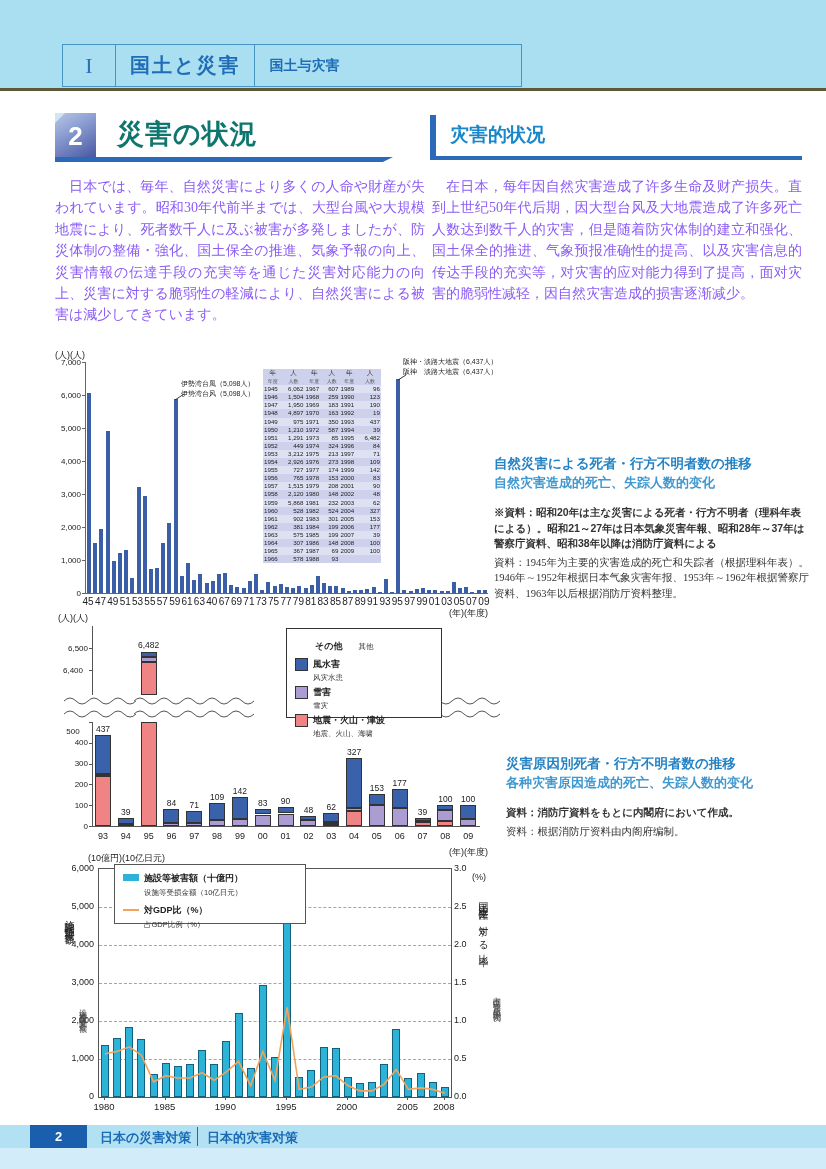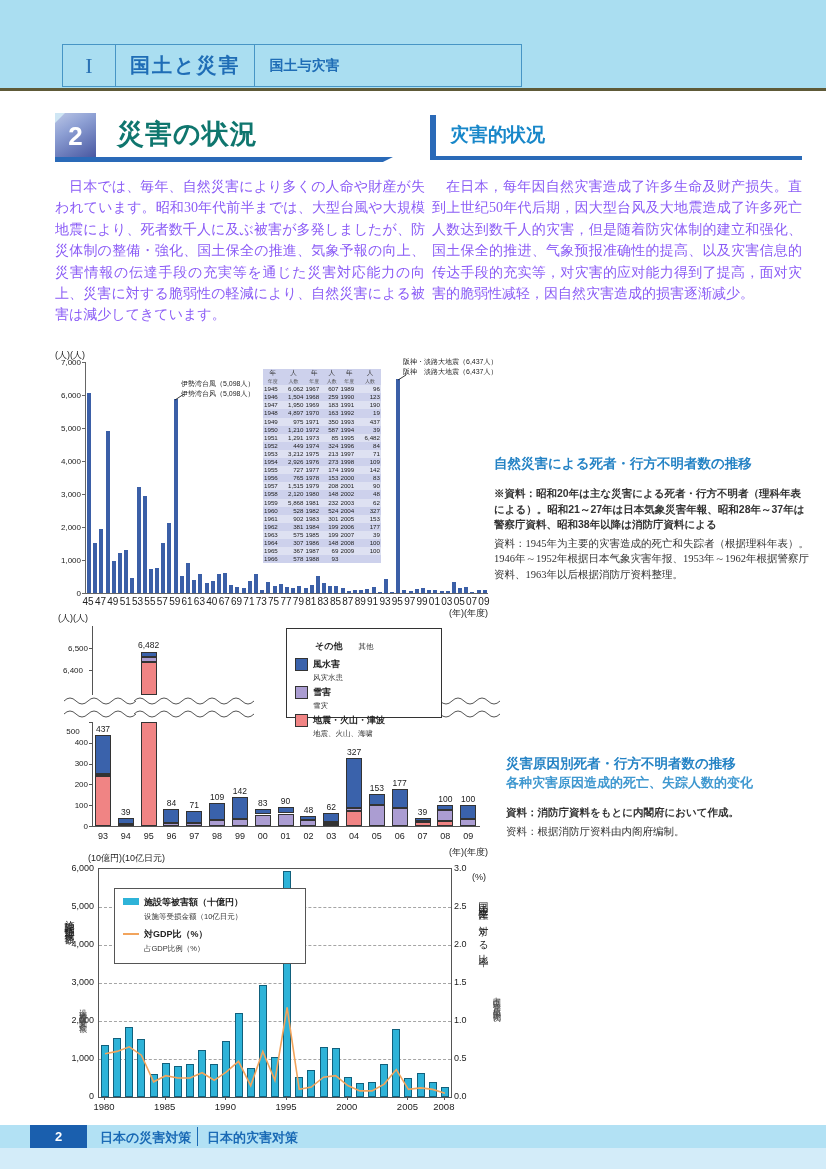--- a/index.html
+++ b/index.html
@@ -435,20 +435,21 @@
         <div>阪神　淡路大地震（6,437人）</div>
       </div>
       <svg width="435" height="268" style="position: absolute; overflow: visible; left: 0px; top: 0px;">
         <line x1="120" y1="51" x2="129" y2="45" stroke="#222" stroke-width="0.9"></line>
         <line x1="343" y1="31" x2="351" y2="26" stroke="#222" stroke-width="0.9"></line>
       </svg>
     </div>
 
   <div class="caption" style="left:494px;top:455px;">
     <div class="cap-tja">自然災害による死者・行方不明者数の推移</div>
+    <div class="cap-tzh">自然灾害造成的死亡、失踪人数的变化</div>
     <div class="cap-nja">※資料：昭和20年は主な災害による死者・行方不明者（理科年表による）。昭和21～27年は日本気象災害年報、昭和28年～37年は警察庁資料、昭和38年以降は消防庁資料による</div>
     <div class="cap-nzh">資料：1945年为主要的灾害造成的死亡和失踪者（根据理科年表）。1946年～1952年根据日本气象灾害年报、1953年～1962年根据警察厅资料、1963年以后根据消防厅资料整理。</div>
   </div>
 
   <div id="chart2" class="chart" style="left:58px;top:612px;width:430px;height:246px;">
       <div class="cu" style="position: absolute; left: 0px; top: 0px;">(人)(人)</div>
       <div style="position: absolute; left: 34px; top: 14px; width: 1px; height: 69px; background: rgb(85, 85, 85);"></div>
       <div style="position: absolute; left: 34px; top: 110px; width: 1px; height: 104px; background: rgb(85, 85, 85);"></div>
       <div style="position: absolute; left: 34px; top: 214px; width: 388px; height: 1px; background: rgb(85, 85, 85);"></div>
       <div class="ytick" style="position: absolute; left: 0px; top: 53.5px; width: 30px; text-align: center;">6,400</div>
@@ -642,21 +643,21 @@
       <div class="xtick3" style="position: absolute; left: 269.759px; top: 249px; width: 34px; text-align: center;">2000</div>
       <div style="position: absolute; left: 286.759px; top: 244px; width: 1px; height: 4px; background: rgb(85, 85, 85);"></div>
       <div class="xtick3" style="position: absolute; left: 330.448px; top: 249px; width: 34px; text-align: center;">2005</div>
       <div style="position: absolute; left: 347.448px; top: 244px; width: 1px; height: 4px; background: rgb(85, 85, 85);"></div>
       <div class="xtick3" style="position: absolute; left: 366.862px; top: 249px; width: 34px; text-align: center;">2008</div>
       <div style="position: absolute; left: 383.862px; top: 244px; width: 1px; height: 4px; background: rgb(85, 85, 85);"></div>
       <div class="vlab" style="position: absolute; left: 2px; top: 60px; font-size: 10px;">施設関係等被害額</div>
       <div class="vlab" style="position: absolute; left: 16px; top: 150px; font-size: 8px; color: rgb(68, 68, 68);">设施方面等受损金额</div>
       <div class="vlab" style="position: absolute; left: 416px; top: 42px; font-size: 10px;">国民総生産に対する比率</div>
       <div class="vlab" style="position: absolute; left: 430px; top: 138px; font-size: 8px; color: rgb(68, 68, 68);">占国民生产总值的比例</div>
-      <div class="c3legend" style="position: absolute; left: 54px; top: 36px; width: 192px; height: 76px;">
+      <div class="c3legend" style="position: absolute; left: 54px; top: 12px; width: 192px; height: 60px;">
         <div style="line-height:11px;"><span class="swb" style="background:#2eb3d8"></span><span class="lja">施設等被害額（十億円）</span><br><span style="margin-left:21px" class="lzh">设施等受损金额（10亿日元）</span></div>
         <div style="line-height:11px;margin-top:4px;"><span class="swl" style="background:#f2a45c"></span><span class="lja">対GDP比（%）</span><br><span style="margin-left:21px" class="lzh">占GDP比例（%）</span></div>
       </div>
     </div>
 
 
   <div class="footband"></div>
   <div class="footnum">2</div>
   <div class="footja">日本の災害対策</div>
   <div class="footdiv"></div>

